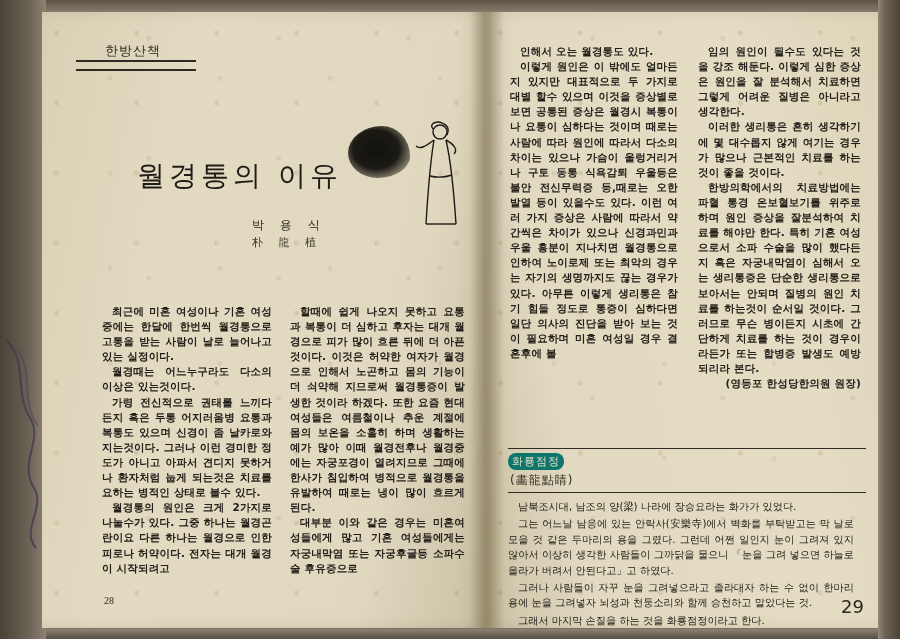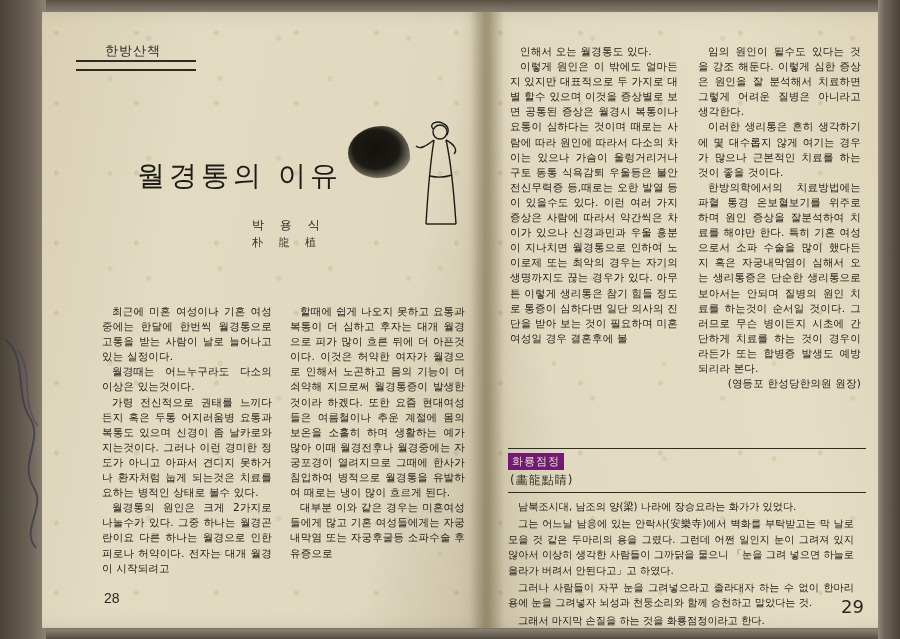--- a/index.html
+++ b/index.html
@@ -130,31 +130,31 @@
   .col {
     position: absolute;
     font-size: 10.5px;
     line-height: 15.1px;
     color: #23211a;
     text-align: justify;
     font-family: "DejaVu Sans", sans-serif;
     letter-spacing: .2px;
     word-break: break-all;
   }
-  .col p { margin: 0; text-indent: 10px; }
+  .col p { margin: 0; text-indent: 10px; font-weight: bold; }
   .col p.first { text-indent: 10px; }
 
   .l-col1 { left: 60px; top: 292px; width: 170px; }
   .l-col2 { left: 248px; top: 292px; width: 175px; }
 
   .page-num-left {
     position: absolute;
     left: 62px; bottom: 22px;
-    font-size: 14px; color: #2b2820;
-    font-family: Liberation Sans, sans-serif;
+    font-size: 10px; color: #2b2820;
+    font-family: Liberation Serif, serif;
   }
   .page-num-right {
     position: absolute;
     right: 36px; bottom: 22px;
     font-size: 18px; color: #2b2820;
     font-family: "DejaVu Sans", sans-serif;
     text-align: center;
   }
 
   
@@ -168,22 +168,22 @@
   }
   .essay-rule-top {
     height: 0; border-top: 1px solid #2e2b22; width: 100%;
   }
   .essay-head {
     margin-top: 4px;
     display: flex; align-items: baseline; gap: 4px;
   }
   .essay-head .badge {
     display: inline-block;
-    background: #701a75; color: #e3dcc3;
-    font-size: 11px; padding: 1px 4px; letter-spacing: 1px;
+    background: #0f766e; color: #e3dcc3;
+    font-size: 11px; padding: 1px 4px; letter-spacing: 1px; border-radius: 8px;
   }
   .essay-sub {
     font-size: 12px; color: #34302595;
     color: #343025;
     margin-top: 2px; margin-left: 2px;
     letter-spacing: 1px;
   }
   .essay-rule-mid {
     margin-top: 3px;
     height: 0; border-top: 1px solid #2e2b22; width: 100%;

